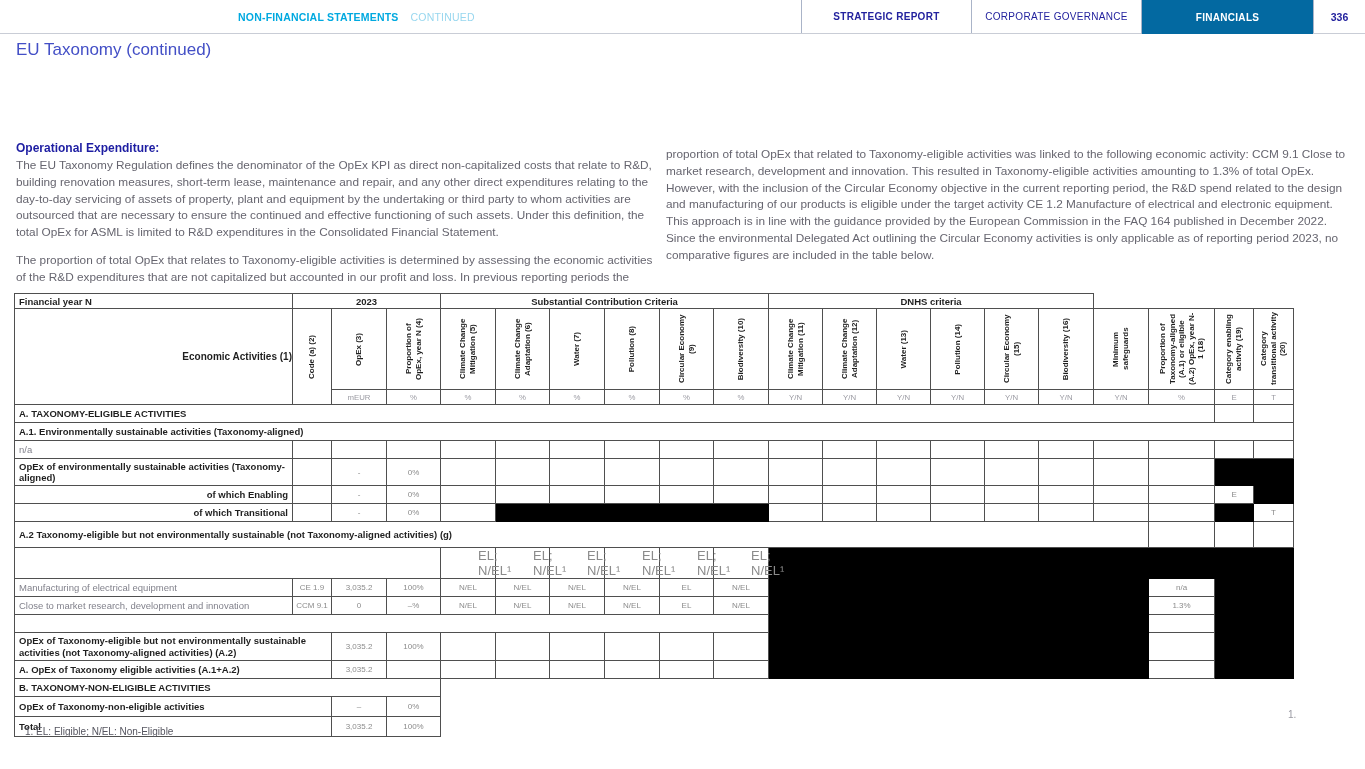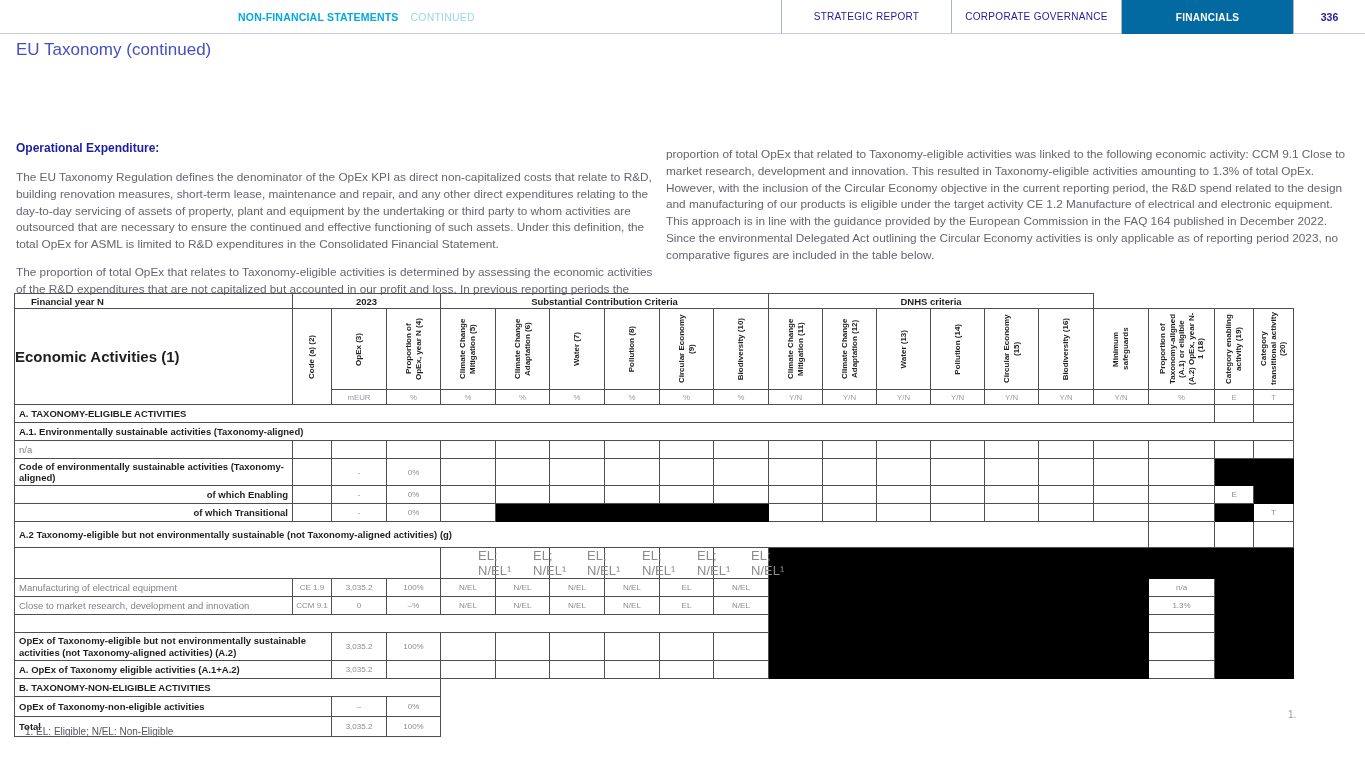--- a/index.html
+++ b/index.html
@@ -9,50 +9,50 @@
   
   .topbar{position:absolute;left:0;top:0;width:1365px;height:33px;border-bottom:1px solid #c9cdd6;background:#fff;}
   .brandline{position:absolute;left:16px;top:0;height:33px;display:flex;align-items:center;font-size:10.5px;color:#23229e;letter-spacing:.2px;}
   .brandline b{font-weight:bold;margin-right:4px;}
   .sectline{position:absolute;left:238px;top:0;height:33px;display:flex;align-items:center;font-size:10.5px;}
   .sectline .strong{color:#00a9e0;font-weight:bold;letter-spacing:.2px;}
   .sectline .cont{color:#98d7ef;margin-left:12px;letter-spacing:.2px;}
   .tabs{position:absolute;right:0;top:0;height:34px;display:flex;}
   .tab{height:33px;display:flex;align-items:center;justify-content:center;font-size:10px;color:#23229e;
        letter-spacing:.3px;border-left:1px solid #aab4c8;box-sizing:border-box;background:#fff;}
-  .tab.t1{width:170px;}
+  .tab.t1{width:170px;font-weight:bold;}
   .tab.t2{width:170px;}
   .tab.t3{width:172px;background:#0369a1;color:#fff;font-weight:bold;height:34px;}
-  .pagenum{width:72px;height:33px;display:flex;align-items:center;justify-content:center;
+  .pagenum{width:52px;height:33px;display:flex;align-items:center;justify-content:center;
            font-size:10.5px;font-weight:bold;color:#23229e;border-left:1px solid #aab4c8;box-sizing:border-box;}
 
   
   .pagetitle{position:absolute;left:16px;top:40px;font-size:17px;color:#434fc6;}
   .secheading{position:absolute;left:16px;top:141px;font-size:12px;font-weight:bold;color:#1d1da2;}
   .coltext{position:absolute;font-size:11.8px;line-height:16.8px;color:#66656f;}
-  .colL{left:16px;top:169px;width:642px;}
+  .colL{left:16px;top:157px;width:642px;}
   .colR{left:666px;top:146px;width:692px;}
   .coltext p{margin:0 0 11px 0;}
 
   
   .tblwrap{position:absolute;left:14px;top:293px;}
   table{border-collapse:collapse;table-layout:fixed;width:1279px;}
   td,th{border:1px solid #4f4f4f;padding:0;box-sizing:border-box;vertical-align:middle;
         font-family:"Liberation Sans", sans-serif;}
   .void{border:none;background:transparent;}
   .blk{background:#000;border:1px solid #000;}
   .lab{font-size:9.5px;font-weight:bold;color:#1f1f1f;text-align:left;padding:2px 4px;line-height:1.18;}
   .labr{text-align:right;}
   .gray{font-weight:normal;color:#82828c;}
   .val{font-size:8px;color:#8b8b8b;text-align:center;}
   .unit{font-size:7.8px;color:#9a9aa2;text-align:center;height:15px;}
   .elh{font-size:13px;color:#8b8b8b;text-align:left;padding-left:37px;}
-  .hdr1{font-size:9.5px;font-weight:bold;color:#1f1f1f;text-align:left;padding:1px 16px;height:15px;}
+  .hdr1{font-size:9.5px;font-weight:bold;color:#1f1f1f;text-align:left;padding:1px 4px;height:15px;}
   .hdrC{text-align:center;}
-  .ecocell{font-size:15px;font-weight:bold;color:#1f1f1f;text-align:left;vertical-align:middle;}
+  .ecocell{font-size:10px;font-weight:bold;color:#1f1f1f;text-align:right;vertical-align:middle;}
   .rotcell{height:80px;}
   .rot{height:80px;display:flex;align-items:center;justify-content:center;overflow:hidden;}
   .rot span{writing-mode:vertical-rl;transform:rotate(180deg);font-size:8px;font-weight:bold;
             color:#1f1f1f;line-height:1.2;text-align:center;max-height:74px;}
   tr.rh16{height:18px;margin-top:44px;} tr.rh18{height:18px;} tr.rh20{height:20px;} tr.rh23{height:23px;}
   tr.rh26{height:26px;}
   .footnote{position:absolute;left:25px;top:726px;font-size:10px;color:#55555f;}
   .marginnote{position:absolute;left:1288px;top:709px;font-size:10px;color:#9a9aa2;}
 </style>
 </head>
@@ -262,21 +262,21 @@
   <td></td>
           <td></td>
           <td></td>
   <td></td>
           <td></td>
           <td></td>
   <td></td>
 </tr>
 
 <tr class="rh23">
-  <td class="lab">Code of environmentally sustainable activities (Taxonomy-aligned)</td>
+  <td class="lab">OpEx of environmentally sustainable activities (Taxonomy-aligned)</td>
   <td></td>
   <td class="val">-</td>
   <td class="val">0%</td>
   <td></td>
           <td></td>
           <td></td>
   <td></td>
           <td></td>
           <td></td>
   <td></td>

